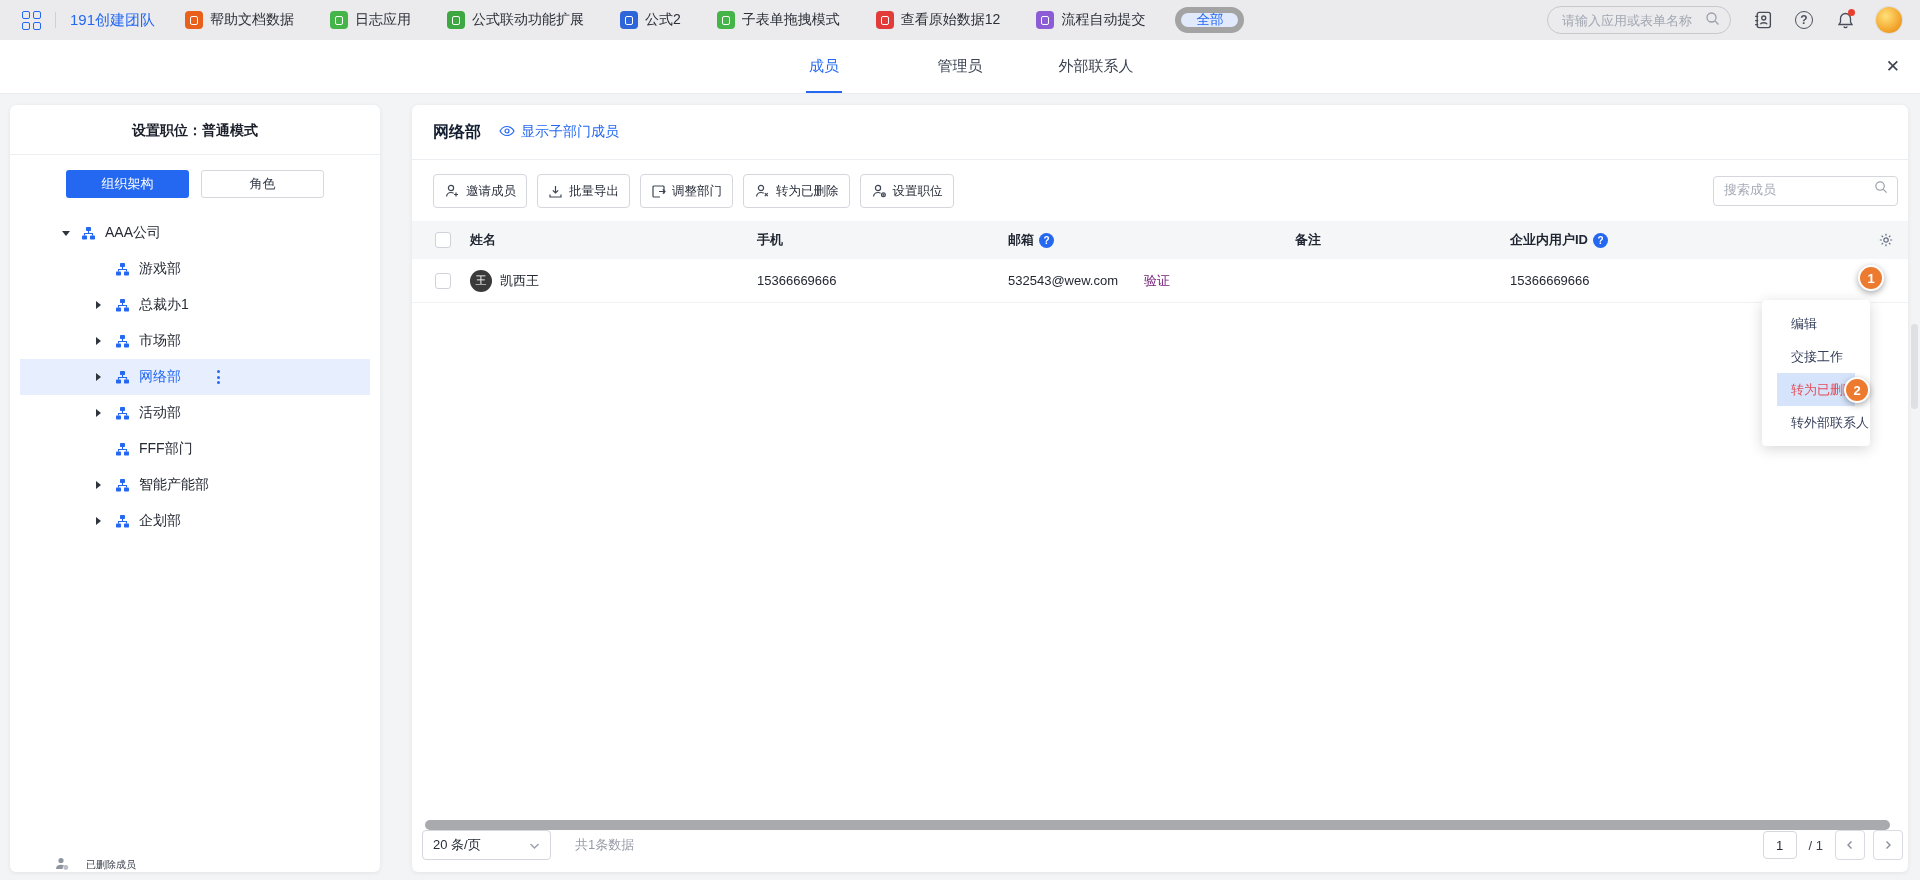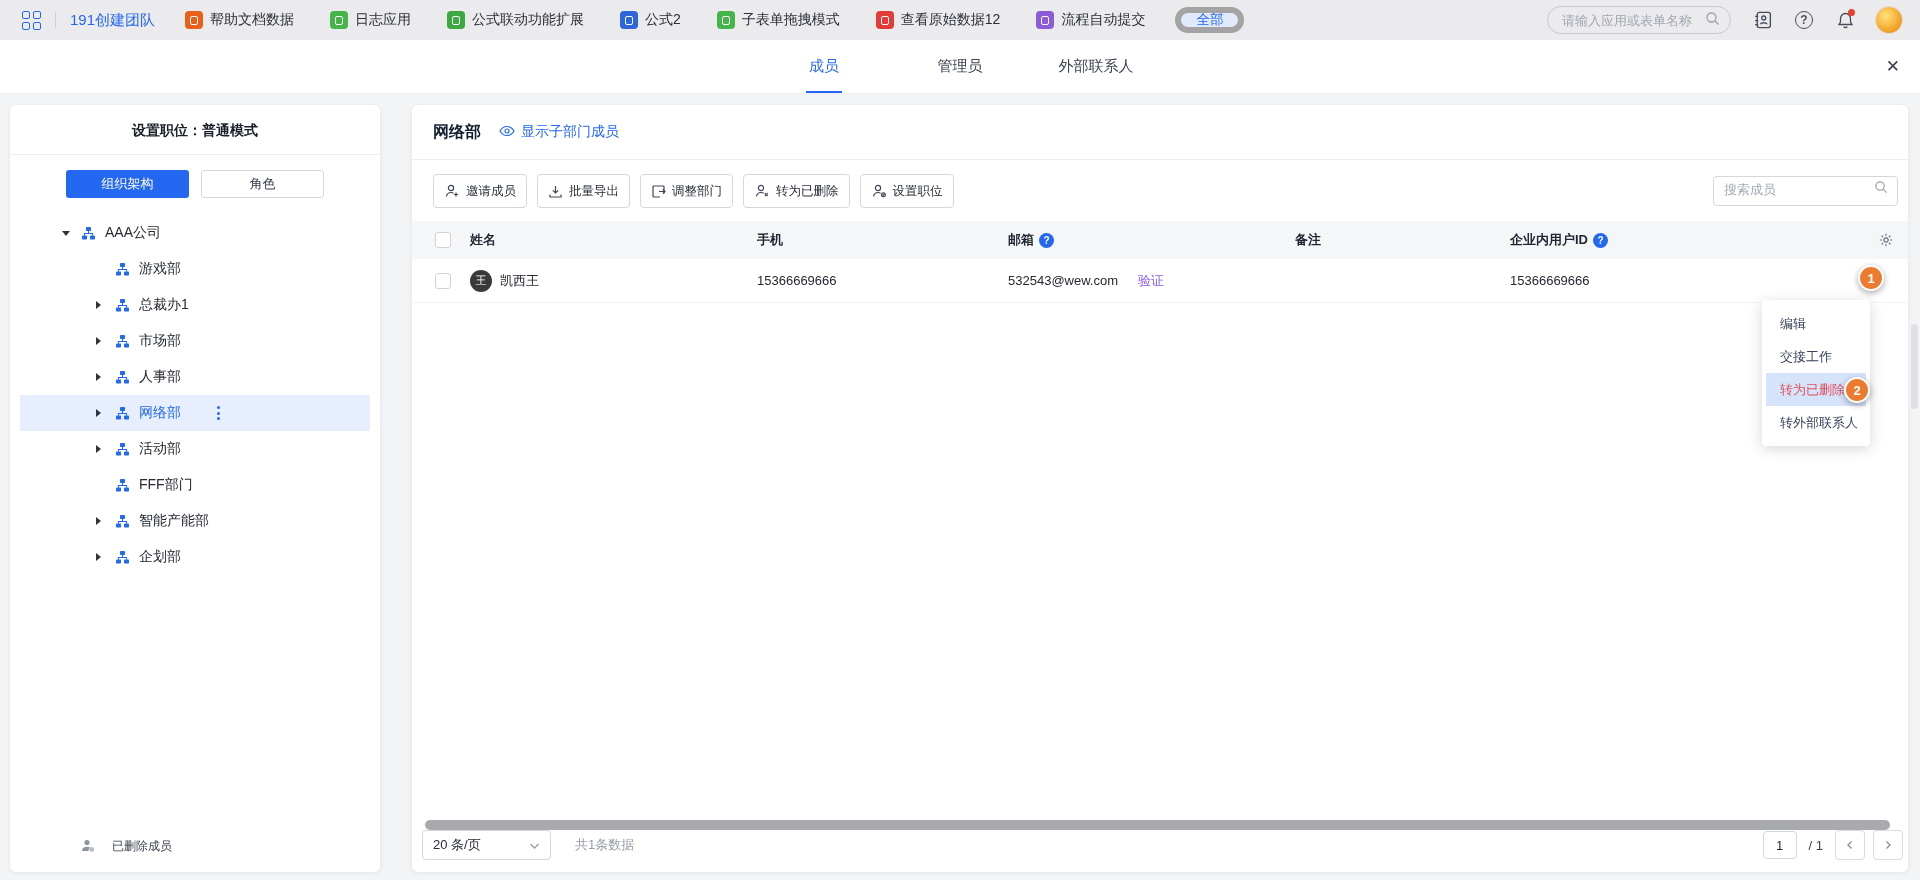--- a/index.html
+++ b/index.html
@@ -50,21 +50,21 @@
   .tree { margin-top:17px; }
   .tree-item { height:36px; display:flex; align-items:center; font-size:14px; color:#252a33; cursor:pointer; margin:0 10px; }
   .tree-item.selected { background:#e7effe; }
   .tree-item.selected .tree-label { color:#2468f2; }
   .caret-slot { width:19px; display:flex; align-items:center; flex:0 0 19px; }
   .caret-down { width:0; height:0; border-left:4.5px solid transparent; border-right:4.5px solid transparent; border-top:5.5px solid #30343c; }
   .caret-right { width:0; height:0; border-top:4.5px solid transparent; border-bottom:4.5px solid transparent; border-left:5.5px solid #30343c; }
   .tree-ic { width:17px; display:flex; align-items:center; margin-right:7px; flex:0 0 17px; }
   .kebab { display:flex; flex-direction:column; gap:2.5px; margin-left:32px; padding:4px; cursor:pointer; }
   .kebab i { width:3px; height:3px; border-radius:50%; background:#2468f2; }
-  .side-bottom { position:absolute; left:0; right:0; bottom:0; height:52px; display:flex; align-items:center; gap:8px; padding-left:70px; font-size:12px; color:#3a404c; cursor:pointer; }
+  .side-bottom { position:absolute; left:0; right:0; bottom:0; height:52px; display:flex; align-items:flex-end; gap:8px; padding-left:44px; font-size:10px; color:#3a404c; cursor:pointer; }
 
   
   .main-title-row { height:55px; display:flex; align-items:center; padding:0 21px; border-bottom:1px solid #eceef1; }
   .main-title { font-size:16px; font-weight:bold; color:#141e31; }
   .sub-link { margin-left:18px; display:flex; align-items:center; gap:6px; color:#2468f2; font-size:14px; cursor:pointer; }
   .toolbar-row { margin:14px 10px 0 21px; display:flex; align-items:center; }
   .toolbar-btns { display:flex; gap:10px; }
   .tb-btn { height:34px; padding:0 10px; background:#fff; border:1px solid #d5d7dc; border-radius:4px; font-size:12.5px; color:#272d38; display:flex; align-items:center; gap:6px; cursor:pointer; font-family:inherit; }
   .member-search { margin-left:auto; width:185px; height:30px; border:1px solid #d5d7dc; border-radius:4px; display:flex; align-items:center; padding:0 9px 4px 10px; }
   .member-search input { flex:1; width:100%; border:none; outline:none; font-size:13px; color:#444; font-family:inherit; }
@@ -77,27 +77,27 @@
   .col-check { width:58px; padding-left:23px; flex:0 0 58px; }
   .col-name { width:287px; flex:0 0 287px; }
   .col-phone { width:251px; flex:0 0 251px; }
   .col-email { width:287px; flex:0 0 287px; }
   .col-note { width:215px; flex:0 0 215px; }
   .col-id { flex:1; }
   .col-set { width:56px; flex:0 0 56px; justify-content:flex-end; padding-right:14px; }
   .checkbox { width:16px; height:16px; border:1px solid #cfd2d8; border-radius:3px; background:#fff; cursor:pointer; }
   .row-avatar { width:22px; height:22px; border-radius:50%; background:#3a3a3a; color:#fff; font-size:11px; display:flex; align-items:center; justify-content:center; margin-right:8px; flex:0 0 22px; }
   .help-dot { width:15px; height:15px; border-radius:50%; background:#2468f2; color:#fff; font-size:10px; font-weight:bold; display:flex; align-items:center; justify-content:center; margin-left:5px; cursor:pointer; }
-  .verify-link { color:#8b5cf6; margin-left:20px; cursor:pointer; }
+  .verify-link { color:#701a75; margin-left:26px; cursor:pointer; }
 
   .step-badge { position:absolute; width:26px; height:26px; border-radius:50%; background:#ed7b2f; border:2px solid #fff; box-shadow:0 2px 6px rgba(0,0,0,.35); color:#fff; font-size:13px; font-weight:bold; display:flex; align-items:center; justify-content:center; z-index:30; }
   .badge-1 { left:1446px; top:160px; }
   .badge-2 { left:1432px; top:272px; }
 
-  .context-menu { position:absolute; left:1350px; top:195px; width:108px; background:#fff; border-radius:4px; box-shadow:0 3px 14px rgba(31,35,41,.18); padding:7px 4px; z-index:20; }
+  .context-menu { position:absolute; left:1350px; top:195px; width:108px; background:#fff; border-radius:4px; box-shadow:0 3px 14px rgba(31,35,41,.18); padding:7px 15px; z-index:20; }
   .menu-item { height:33px; display:flex; align-items:center; padding:0 14px; font-size:13px; color:#38415c; cursor:pointer; white-space:nowrap; }
   .menu-item.highlight { background:#d6e4fb; color:#e34d59; }
 
   .hscroll { position:absolute; left:13px; bottom:42px; height:10px; width:1465px; max-width:calc(100% - 26px); background:#a9aaad; border-radius:5px; cursor:pointer; }
   .vscroll { position:absolute; right:2px; top:230px; width:7px; height:85px; background:#dee0e3; border-radius:4px; cursor:pointer; }
 
   .pagination { position:absolute; left:0; right:0; bottom:0; height:54px; display:flex; align-items:center; padding:0 5px 0 10px; }
   .page-size { width:129px; height:30px; border:1px solid #d5d7dc; border-radius:4px; display:flex; align-items:center; justify-content:space-between; padding:0 10px; font-size:13px; color:#272d38; cursor:pointer; background:#fff; }
   .total-text { margin-left:24px; font-size:13px; color:#979ca6; }
   .pager { margin-left:auto; display:flex; align-items:center; gap:8px; }
@@ -273,36 +273,20 @@
                 <g fill="#2468f2">
                   <rect x="5" y="1" width="5" height="4" rx="0.8"></rect>
                   <rect x="1" y="9.5" width="5" height="4" rx="0.8"></rect>
                   <rect x="9" y="9.5" width="5" height="4" rx="0.8"></rect>
                 </g>
                 <path d="M7.5 5v2.5M3.5 9.5V7.5h8v2" stroke="#2468f2" fill="none" stroke-width="1.1"></path>
               </svg>
             </span>
             <span class="tree-label">市场部</span>
           </div>
-          <div class="tree-item" style="padding-left: 76px;">
-            <span class="caret-slot">
-              <span class="caret-right"></span>
-            </span>
-            <span class="tree-ic">
-              <svg width="15" height="15" viewBox="0 0 15 15">
-                <g fill="#2468f2">
-                  <rect x="5" y="1" width="5" height="4" rx="0.8"></rect>
-                  <rect x="1" y="9.5" width="5" height="4" rx="0.8"></rect>
-                  <rect x="9" y="9.5" width="5" height="4" rx="0.8"></rect>
-                </g>
-                <path d="M7.5 5v2.5M3.5 9.5V7.5h8v2" stroke="#2468f2" fill="none" stroke-width="1.1"></path>
-              </svg>
-            </span>
-            <span class="tree-label">人事部</span>
-          </div>
           <div class="tree-item selected" style="padding-left: 76px;">
             <span class="caret-slot">
               <span class="caret-right"></span>
             </span>
             <span class="tree-ic">
               <svg width="15" height="15" viewBox="0 0 15 15">
                 <g fill="#2468f2">
                   <rect x="5" y="1" width="5" height="4" rx="0.8"></rect>
                   <rect x="1" y="9.5" width="5" height="4" rx="0.8"></rect>
                   <rect x="9" y="9.5" width="5" height="4" rx="0.8"></rect>

